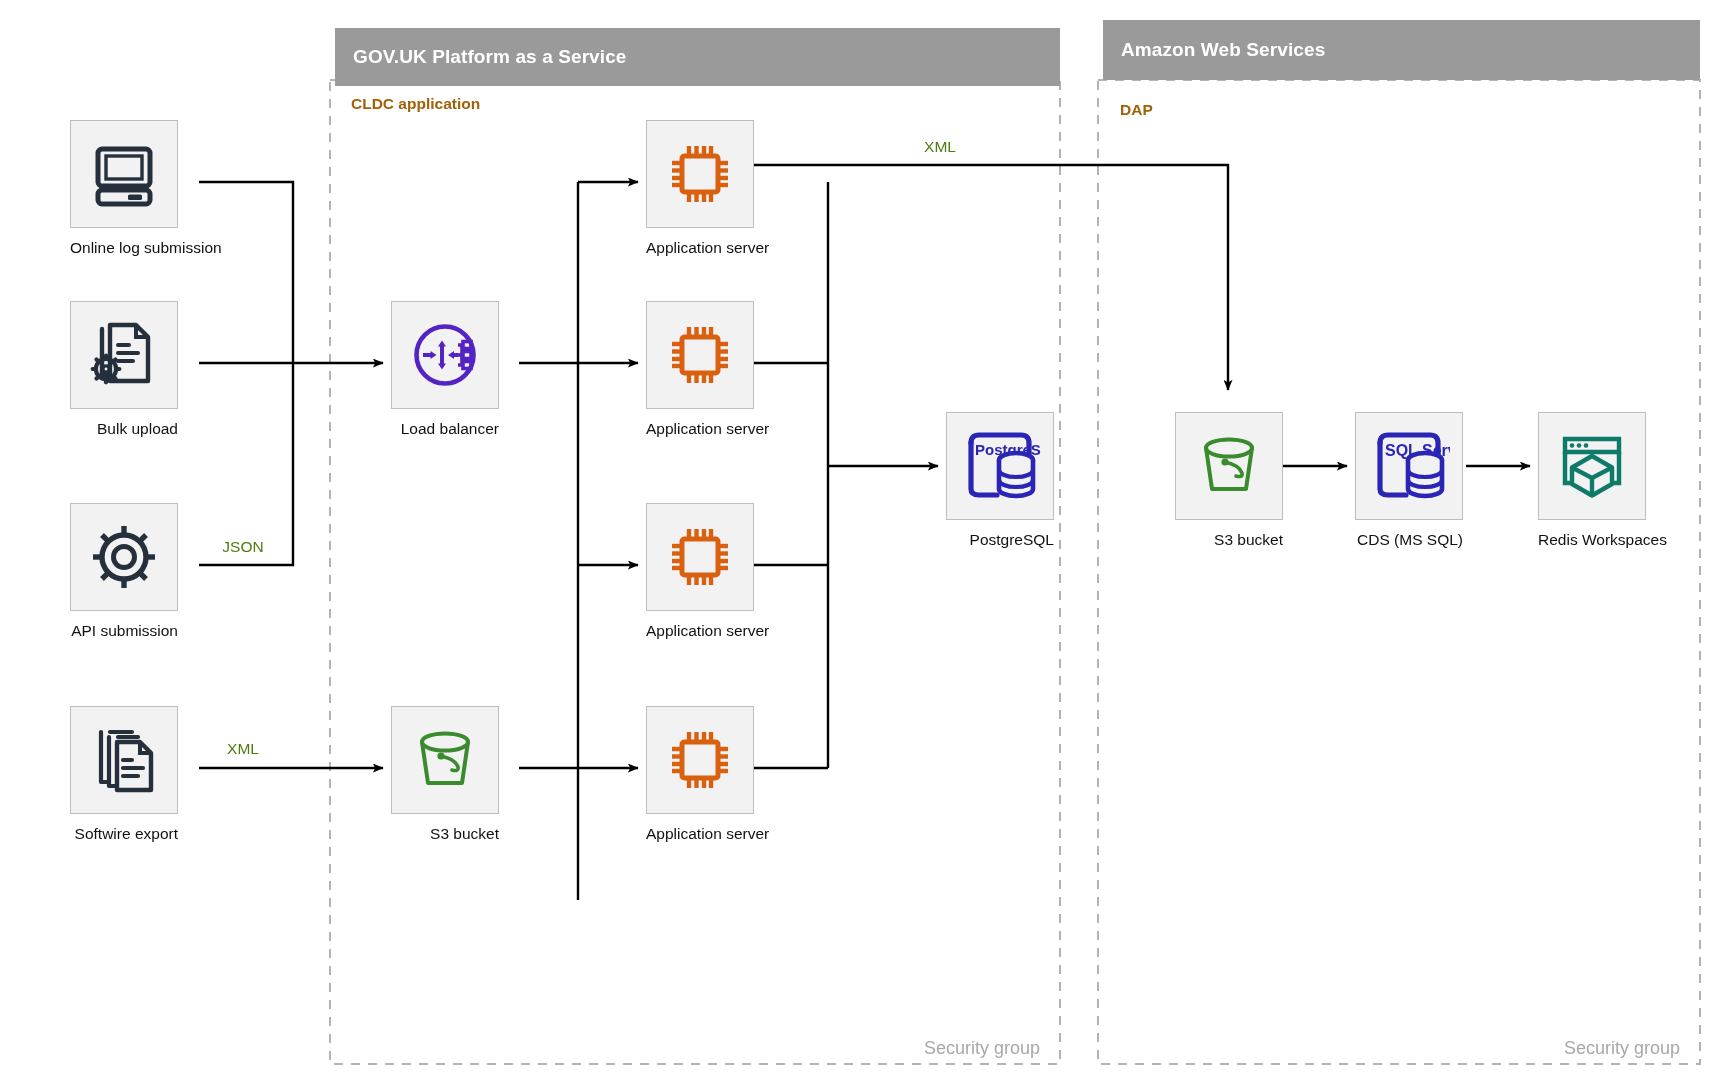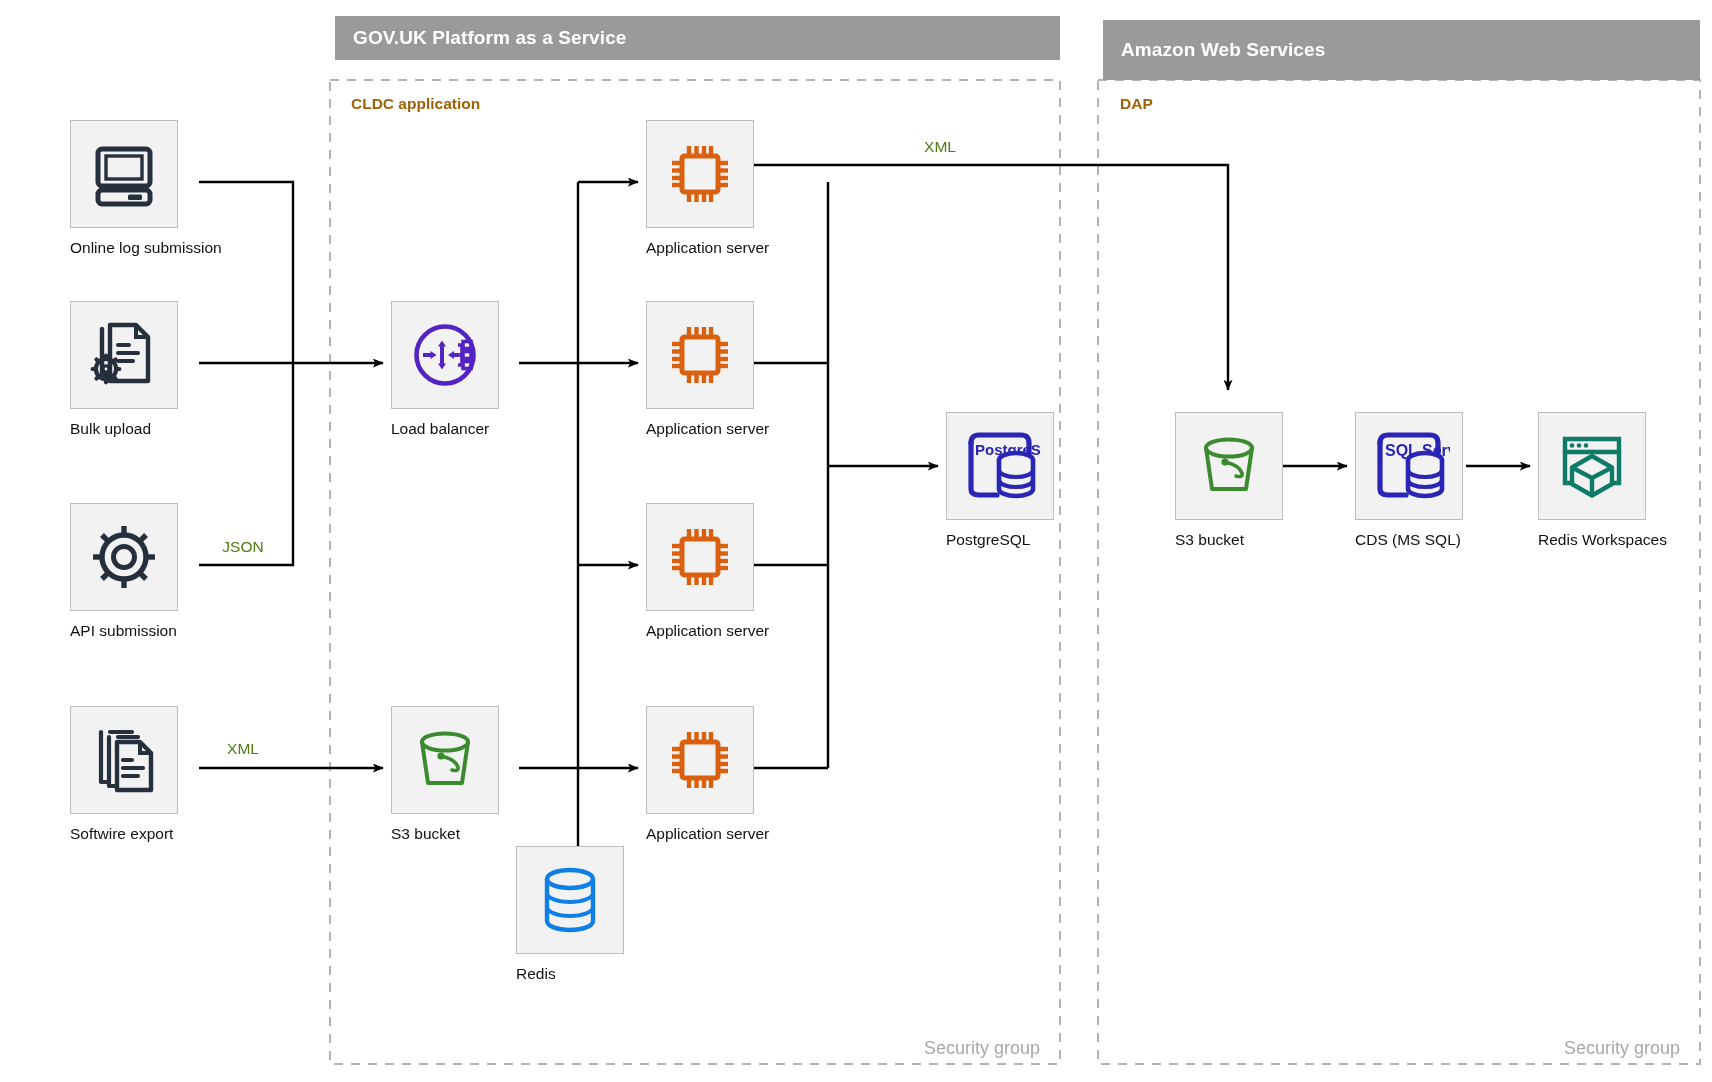--- a/index.html
+++ b/index.html
@@ -61,21 +61,21 @@
     height: 108px;
     background: #f2f2f2;
     border: 1.6px solid #bdbdbd;
     box-sizing: border-box;
     display: flex;
     align-items: center;
     justify-content: center;
   }
   .node .caption {
     margin-top: 11px;
-    text-align: left;
+    text-align: right;
     font-size: 15.5px;
     color: #111111;
     white-space: nowrap;
     transform: translateX(-50%);
     position: relative;
     left: 54px;
     line-height: 1.2;
   }
   .edge-label {
     position: absolute;
@@ -130,29 +130,29 @@
       <path d="M 746,768 H 828"></path>
       <path d="M 828,466 H 938" marker-end="url(#arrow)"></path>
 
       <path d="M 746,165 H 1228 V 390" marker-end="url(#arrow)"></path>
 
       <path d="M 1283,466 H 1347" marker-end="url(#arrow)"></path>
       <path d="M 1466,466 H 1530" marker-end="url(#arrow)"></path>
     </g>
   </svg>
 
-  <div class="zone-header" style="left:335px; top:16px; width:725px; height:44px;">
+  <div class="zone-header" style="left:335px; top:28px; width:725px; height:58px;">
     <span class="zone-title">GOV.UK Platform as a Service</span>
   </div>
   <div class="zone-header" style="left:1103px; top:20px; width:597px; height:60px;">
     <span class="zone-title">Amazon Web Services</span>
   </div>
 
   <div class="group-label" style="left:351px; top:95px;">CLDC application</div>
-  <div class="group-label" style="left:1120px; top:95px;">DAP</div>
+  <div class="group-label" style="left:1120px; top:101px;">DAP</div>
 
   <div class="sec-label" style="left:810px; top:1038px; width:230px;">Security group</div>
   <div class="sec-label" style="left:1450px; top:1038px; width:230px;">Security group</div>
 
   <div class="edge-label" style="left:243px; top:538px;">JSON</div>
   <div class="edge-label" style="left:243px; top:740px;">XML</div>
   <div class="edge-label" style="left:940px; top:138px;">XML</div>
 
   <div class="node" style="left:70px; top:120px;">
     <div class="box">
@@ -366,31 +366,20 @@
           <path d="M56 27 H66"></path>
             <path d="M56 34.5 H66"></path>
             <path d="M56 42 H66"></path>
             <path d="M56 49 H66"></path>
         </g>
       </svg>
     </div>
     <div class="caption">Application server</div>
   </div>
 
-  <div class="node" style="left:516px; top:846px;">
-    <div class="box">
-      <svg width="66" height="70" viewBox="0 0 66 70">
-        <ellipse cx="33" cy="14" rx="23" ry="9" fill="none" stroke="#0f7fe8" stroke-width="4.4"></ellipse>
-        <path d="M10 14 V56 A23 9 0 0 0 56 56 V14" fill="none" stroke="#0f7fe8" stroke-width="4.4"></path>
-        <path d="M10 28 A23 9 0 0 0 56 28" fill="none" stroke="#0f7fe8" stroke-width="4"></path>
-        <path d="M10 42 A23 9 0 0 0 56 42" fill="none" stroke="#0f7fe8" stroke-width="4"></path>
-      </svg>
-    </div>
-    <div class="caption">Redis</div>
-  </div>
 
   <div class="node" style="left:946px; top:412px;">
     <div class="box">
       <svg width="82" height="78" viewBox="0 0 82 78">
         <path d="M12 16 Q12 8 20 8 H62 Q70 8 70 16 V44" fill="none" stroke="#2a25b5" stroke-width="5.2" stroke-linecap="round"></path>
         <path d="M12 16 V62 Q12 68 20 68 H38" fill="none" stroke="#2a25b5" stroke-width="5.2" stroke-linecap="round"></path>
         <text x="16" y="28" font-family="'Liberation Sans', sans-serif" font-size="15" font-weight="600" fill="#2a25b5">PostgreSQL</text>
         <g>
           <ellipse cx="57" cy="33" rx="17" ry="7" fill="#f2f2f2" stroke="#2a25b5" stroke-width="4.6"></ellipse>
           <path d="M40 33 V62 A17 7 0 0 0 74 62 V33" fill="#f2f2f2" stroke="#2a25b5" stroke-width="4.6"></path>

